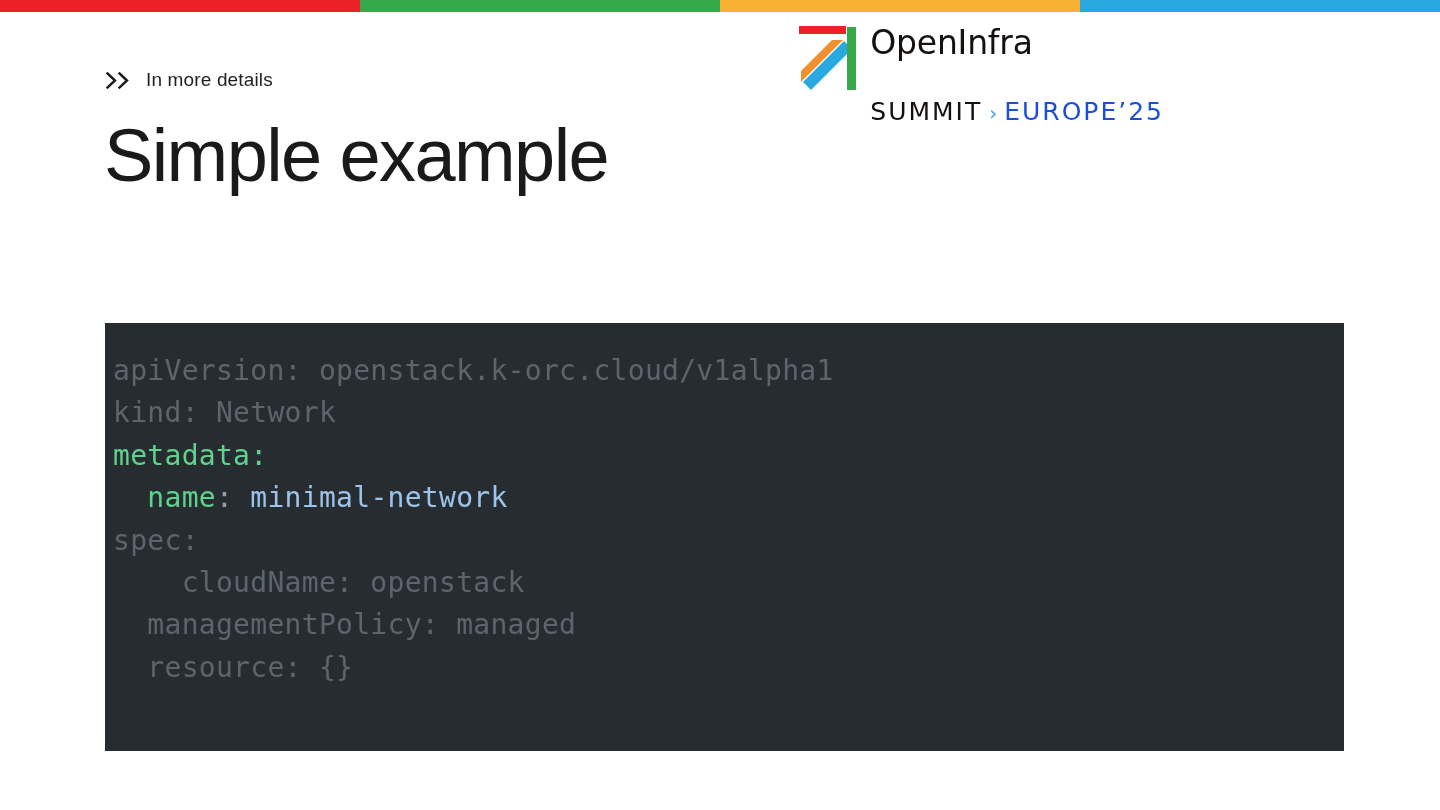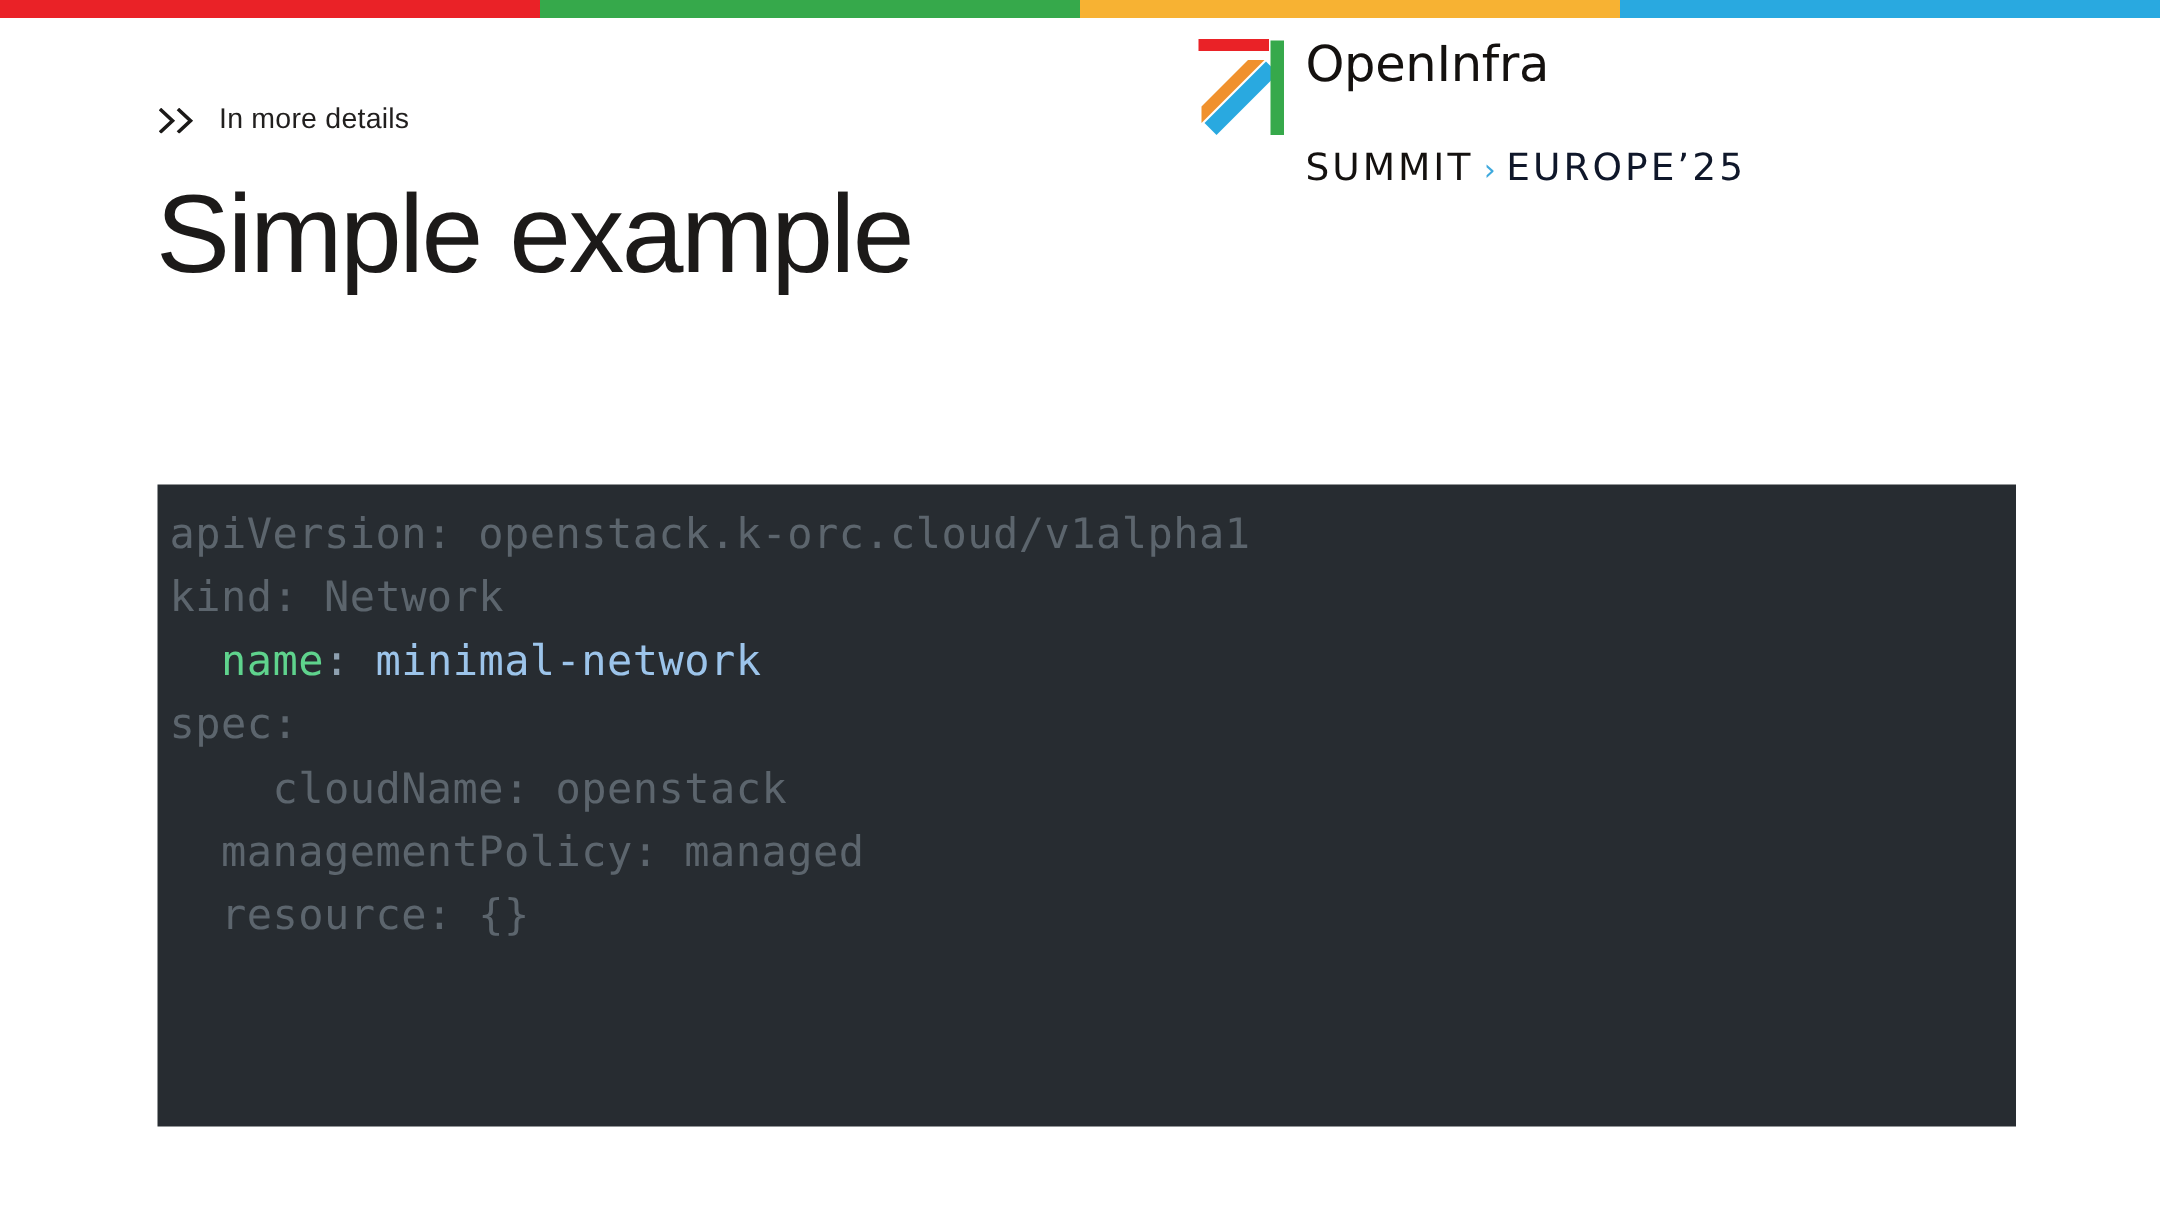--- a/index.html
+++ b/index.html
@@ -54,21 +54,21 @@
     gap: 7px;
     font-family: "DejaVu Sans", sans-serif;
     font-size: 25px;
     line-height: 30px;
     letter-spacing: 2.0px;
     white-space: nowrap;
     margin-top: 36px;
   }
   .logo-summit { color: #14110f; }
   .logo-arrow  { color: #3fa9dd; font-size: 20px; letter-spacing: 0; }
-  .logo-europe { color: #0f172a; }
+  .logo-europe { color: #1d4ed8; }
 
   
   .eyebrow {
     position: absolute;
     top: 69px;
     left: 106px;
     display: flex;
     align-items: center;
     gap: 13px;
   }
@@ -94,21 +94,21 @@
   }
 
   
   .code-block {
     position: absolute;
     left: 105px;
     top: 323px;
     width: 1239px;
     height: 428px;
     background: #272c31;
-    padding: 12px 0 0 8px;
+    padding: 27px 0 0 8px;
     overflow: hidden;
   }
   .code-line {
     font-family: "DejaVu Sans Mono", monospace;
     font-size: 28px;
     line-height: 42.4px;
     white-space: pre;
     letter-spacing: 0.3px;
   }
   .tok-dim    { color: #5c656d; }
@@ -152,20 +152,21 @@
     </svg>
     <span class="eyebrow-text">In more details</span>
   </div>
 
   <h1 class="title">Simple example</h1>
 
   <div class="code-block" style="background: rgb(39, 44, 49);">
     <div id="code-lines">
         <div class="code-line"><span class="tok-dim">apiVersion: openstack.k-orc.cloud/v1alpha1</span></div>
         <div class="code-line"><span class="tok-dim">kind: Network</span></div>
+        <div class="code-line"><span class="tok-key">metadata</span><span class="tok-key">:</span></div>
         <div class="code-line"><span class="tok-dim">  </span><span class="tok-key">name</span><span class="tok-punct">: </span><span class="tok-string">minimal-network</span></div>
         <div class="code-line"><span class="tok-dim">spec:</span></div>
         <div class="code-line"><span class="tok-dim">    cloudName: openstack</span></div>
         <div class="code-line"><span class="tok-dim">  managementPolicy: managed</span></div>
         <div class="code-line"><span class="tok-dim">  resource: {}</span></div>
       </div>
   </div>
 
 </div>
 

